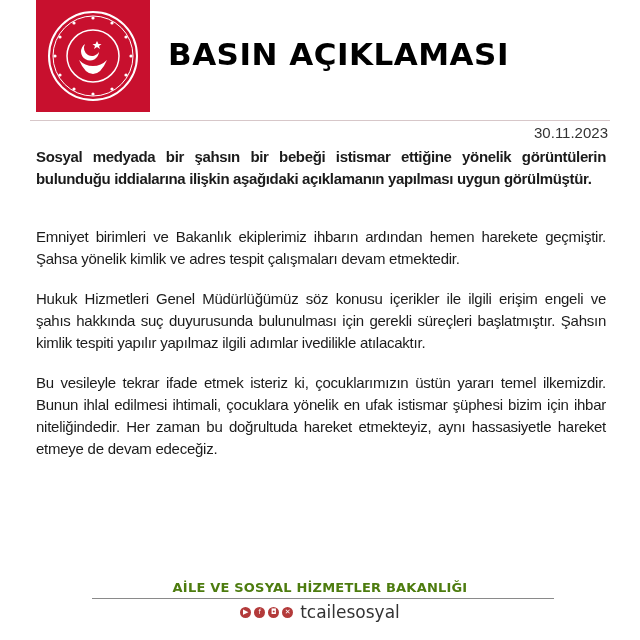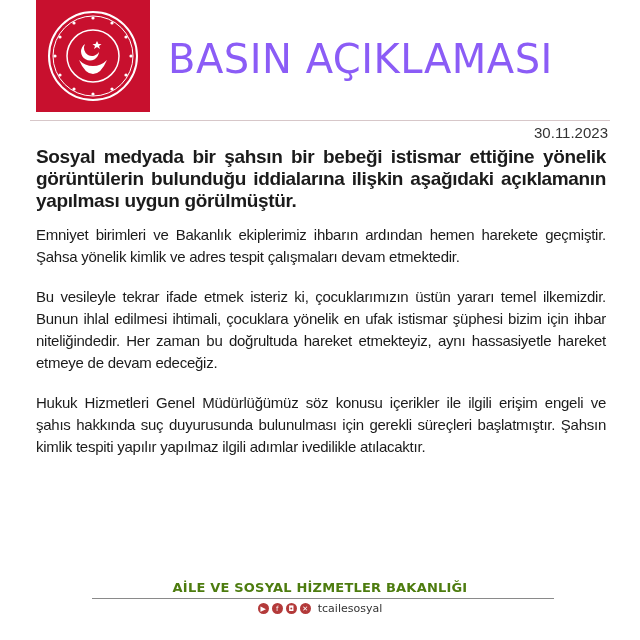--- a/index.html
+++ b/index.html
@@ -6,51 +6,51 @@
   body {
     width:640px; height:640px; background:#ffffff; position:relative; overflow:hidden;
     font-family: "Liberation Sans", sans-serif; color:#1a1a1a;
   }
   .logo-box {
     position:absolute; left:36px; top:0; width:114px; height:112px;
     background:#c8102e; display:flex; align-items:center; justify-content:center;
   }
   .title {
     position:absolute; left:168px; top:36px; font-family:"DejaVu Sans", sans-serif;
-    font-weight:normal; font-size:40px; letter-spacing:0.5px; color:#8b5cf6; white-space:nowrap;
+    font-weight:bold; font-size:31px; letter-spacing:0.5px; color:#000000; white-space:nowrap;
   }
   .date {
     position:absolute; right:32px; top:92px; font-size:15px; color:#333;margin-top:32px;
   }
   .divider {
     position:absolute; left:30px; top:120px; width:580px; height:1px; background:#d7c7c9;
   }
   .body {
     position:absolute; left:36px; top:146px; width:570px;
   }
   .para {
     margin:0 0 18px 0; font-family:"Liberation Sans", sans-serif; font-size:15px; line-height:22px;
     text-align:justify; color:#1b1b1b; letter-spacing:-0.25px;
   }
-  .para.lead { font-weight:bold; font-size:19px; line-height:22px; margin-bottom:12px; letter-spacing:-0.35px; }
+  .para.lead { font-weight:bold; font-size:15px; line-height:22px; margin-bottom:36px; letter-spacing:-0.35px; }
   .footer-title {
     position:absolute; left:0; width:640px; top:580px; text-align:center;
     font-family:"DejaVu Sans", sans-serif; font-weight:bold; font-size:13px; color:#4d7c0f; letter-spacing:0.2px;
   }
   .footer-line {
     position:absolute; left:92px; top:598px; width:462px; height:1px; background:#8a8a8a;
   }
   .social {
     position:absolute; left:0; width:640px; top:602px; display:flex; justify-content:center; align-items:center; gap:3px;
   }
   .sicon {
     width:11px; height:11px; border-radius:50%; background:#b33a3a; color:#fff;
     font-size:7px; display:flex; align-items:center; justify-content:center; font-family:"DejaVu Sans", sans-serif;
   }
-  .handle { margin-left:4px; font-size:11px; color:#333; font-family:"DejaVu Sans", sans-serif; }
+  .handle { margin-left:4px; font-size:17px; color:#333; font-family:"DejaVu Sans", sans-serif; }
 </style>
 </head>
 <body>
 
 <div class="logo-box">
   <svg width="96" height="96" viewBox="0 0 96 96">
     <circle cx="48" cy="48" r="44" fill="none" stroke="#fff" stroke-width="2"></circle>
     <circle cx="48" cy="48" r="40" fill="none" stroke="#fff" stroke-width="1"></circle>
     <circle cx="48" cy="48" r="26" fill="none" stroke="#fff" stroke-width="1.5"></circle>
     <g fill="#fff">
@@ -73,22 +73,22 @@
   </svg>
 </div>
 
 <div class="title">BASIN AÇIKLAMASI</div>
 <div class="date">30.11.2023</div>
 <div class="divider"></div>
 
 <div class="body">
   <p class="para lead">Sosyal medyada bir şahsın bir bebeği istismar ettiğine yönelik görüntülerin bulunduğu iddialarına ilişkin aşağıdaki açıklamanın yapılması uygun görülmüştür.</p>
   <p class="para">Emniyet birimleri ve Bakanlık ekiplerimiz ihbarın ardından hemen harekete geçmiştir. Şahsa yönelik kimlik ve adres tespit çalışmaları devam etmektedir.</p>
+  <p class="para">Hukuk Hizmetleri Genel Müdürlüğümüz söz konusu içerikler ile ilgili erişim engeli ve şahıs hakkında suç duyurusunda bulunulması için gerekli süreçleri başlatmıştır. Şahsın kimlik tespiti yapılır yapılmaz ilgili adımlar ivedilikle atılacaktır.</p>
   <p class="para">Bu vesileyle tekrar ifade etmek isteriz ki, çocuklarımızın üstün yararı temel ilkemizdir. Bunun ihlal edilmesi ihtimali, çocuklara yönelik en ufak istismar şüphesi bizim için ihbar niteliğindedir. Her zaman bu doğrultuda hareket etmekteyiz, aynı hassasiyetle hareket etmeye de devam edeceğiz.</p>
-  <p class="para">Hukuk Hizmetleri Genel Müdürlüğümüz söz konusu içerikler ile ilgili erişim engeli ve şahıs hakkında suç duyurusunda bulunulması için gerekli süreçleri başlatmıştır. Şahsın kimlik tespiti yapılır yapılmaz ilgili adımlar ivedilikle atılacaktır.</p>
 </div>
 
 <div class="footer-title">AİLE VE SOSYAL HİZMETLER BAKANLIĞI</div>
 <div class="footer-line"></div>
 <div class="social">
   <span class="sicon">▶</span>
   <span class="sicon">f</span>
   <span class="sicon">◘</span>
   <span class="sicon">✕</span>
   <span class="handle">tcailesosyal</span>

